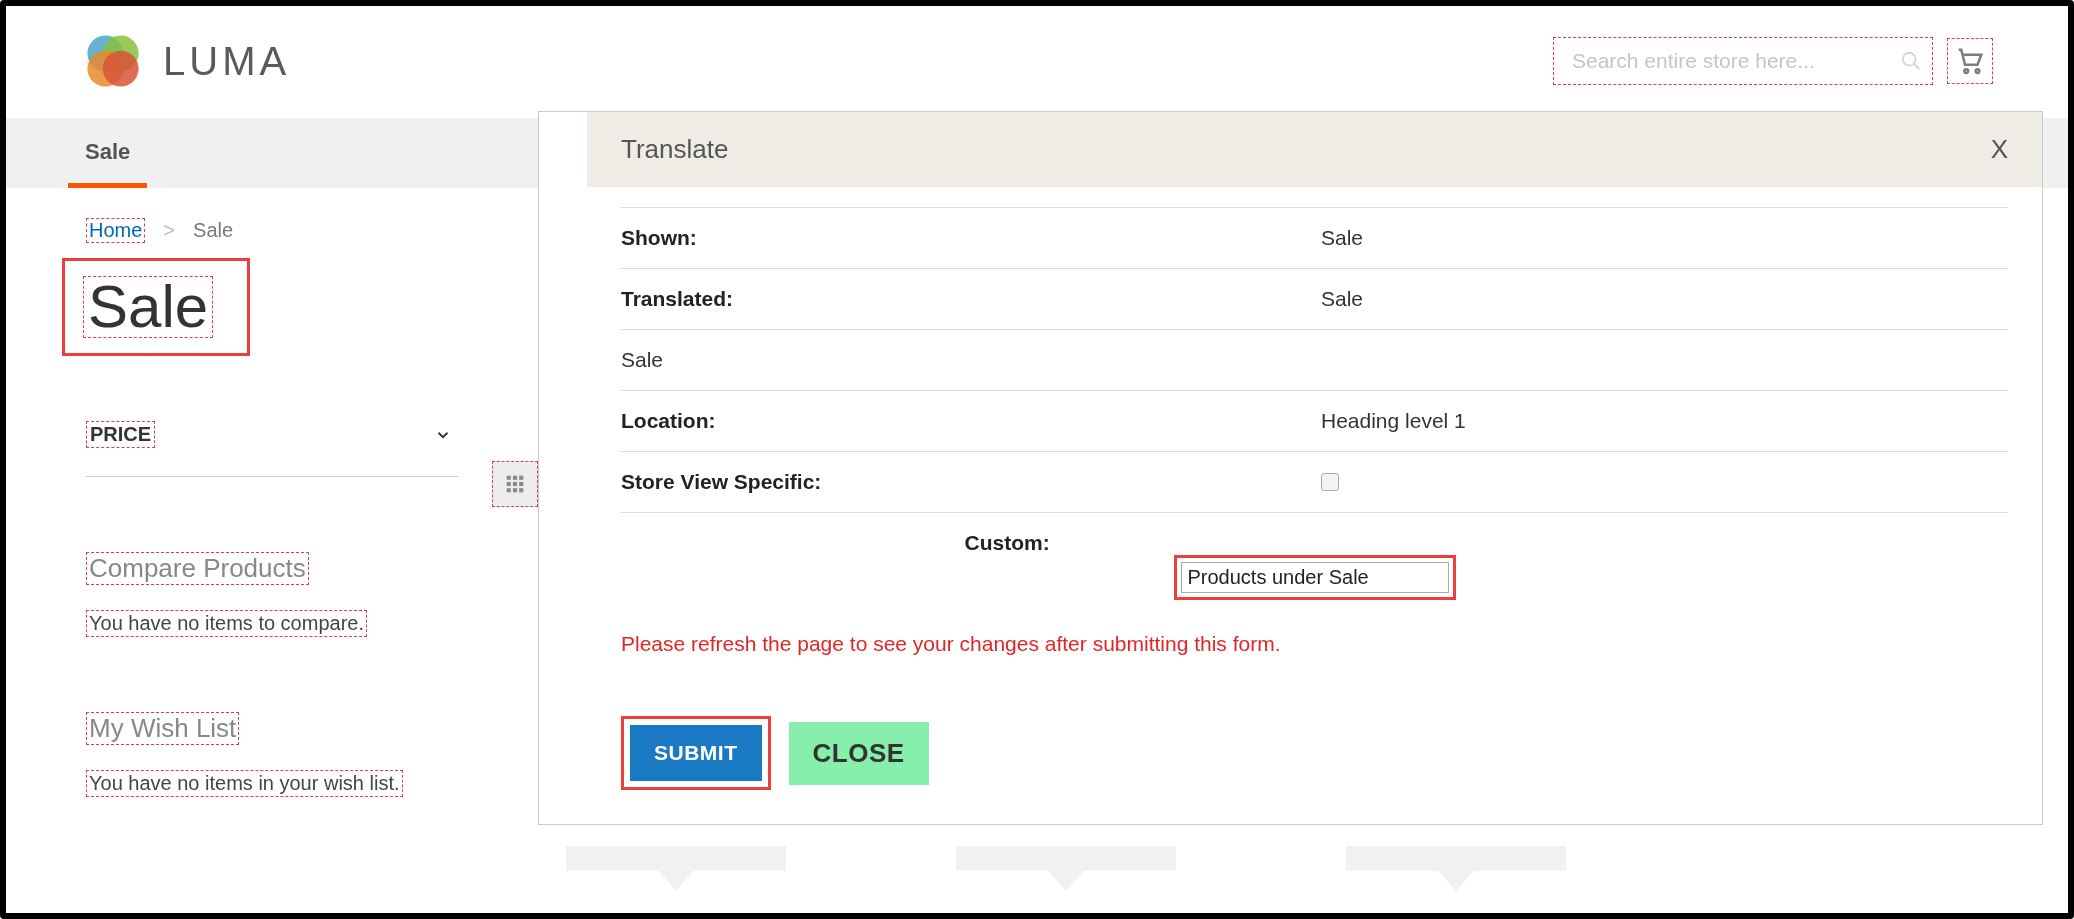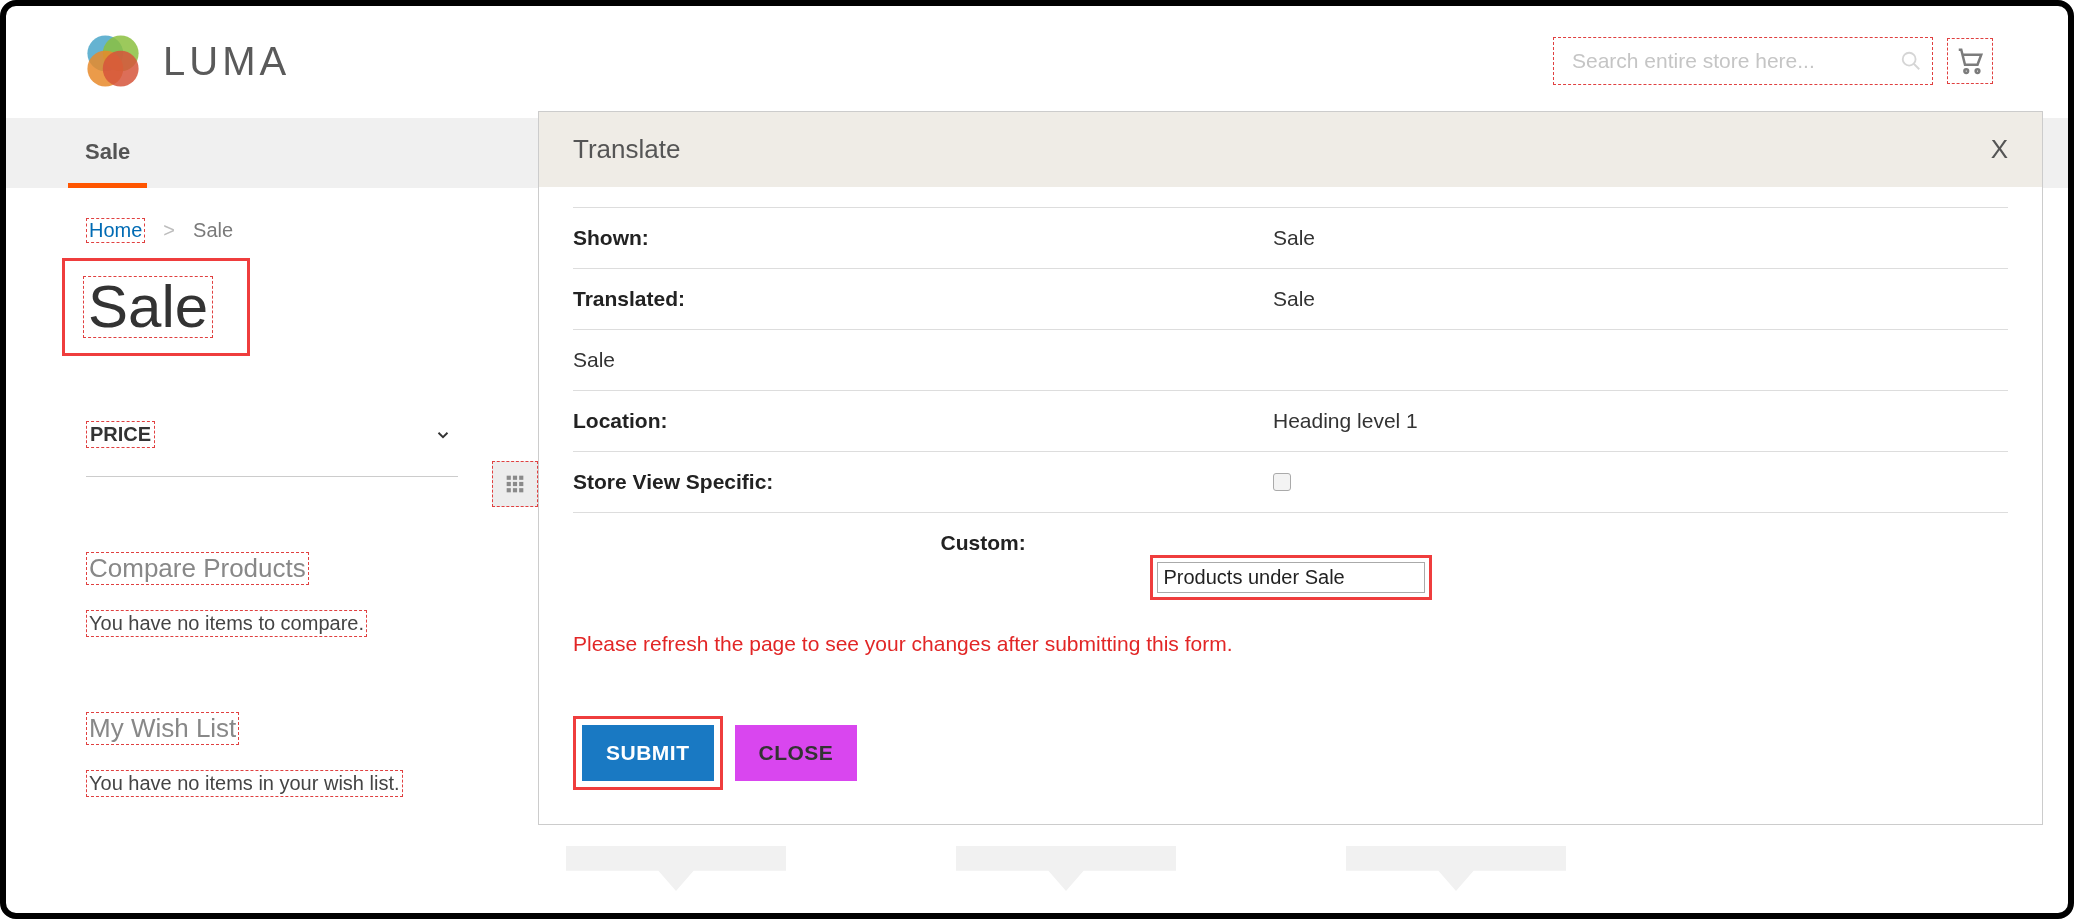--- a/index.html
+++ b/index.html
@@ -1,20 +1,20 @@
 <!DOCTYPE html>
 <html><head>
   <meta charset="utf-8">
   <style>
     * { margin:0; padding:0; box-sizing:border-box; }
     body { font-family:'Helvetica Neue', Arial, sans-serif; background:#fff; }
 
     .page-wrapper {
       width:2074px; height:919px;
-      border:6px solid #000; border-radius:16px;
+      border:6px solid #000; border-radius:4px;
       position:relative; overflow:hidden;
       padding-top:13px;
     }
 
     
     .header {
       display:flex; align-items:center; justify-content:space-between;
       padding:10px 75px 25px 75px;
     }
     .logo { display:flex; align-items:center; gap:18px; }
@@ -108,20 +108,21 @@
       display:flex; align-items:center; justify-content:center;
       background:#ededed;
     }
     .grid-icon { width:20px; height:20px; }
 
     
     .translate-panel {
       position:absolute; left:532px; top:105px; right:25px;
       background:#fff;
       border:1px solid #ccc;
+      padding-left:48px;
     }
     .panel-header {
       display:flex; align-items:center; justify-content:space-between;
       background:#efece6; padding:22px 34px;
     }
     .panel-title { font-size:26px; color:#555; font-weight:400; }
     .panel-close { font-size:26px; color:#555; cursor:pointer; }
     .panel-body { padding:20px 34px 34px 34px; }
     .row {
       display:flex; align-items:center;
@@ -136,30 +137,30 @@
       border:1px solid #aaa; border-radius:3px; background:#f3f3f3;
     }
     .custom-row { border-top:1px solid #ddd; display:flex; align-items:center; padding:18px 0;flex-direction:column; }
     .custom-input-wrap { border:3px solid #ef3d3d; padding:4px; }
     .custom-input {
       width:268px; font-size:20px; color:#222;
       border:1px solid #aaa; padding:3px 6px; outline:none;
     }
     .refresh-msg { color:#e22626; font-size:21px; margin-top:14px; }
 
-    .panel-actions { display:flex; gap:12px; margin-top:60px; align-items:center; }
+    .panel-actions { display:flex; gap:18px; margin-top:60px; align-items:center; }
     .submit-btn-wrap { border:3px solid #ef3d3d; padding:6px; display:inline-block; }
     .submit-btn {
       background:#1979c3; color:#fff; border:none;
       font-size:21px; font-weight:700; letter-spacing:.5px;
       padding:16px 24px; cursor:pointer;
     }
     .close-btn {
-      background:#d946ef; color:#333; border:none;
-      font-size:21px; font-weight:700; letter-spacing:.5px;
+      background:#86efac; color:#333; border:none;
+      font-size:26px; font-weight:700; letter-spacing:.5px;
       padding:16px 24px; cursor:pointer;
     }
 
     
     .prod-ghost {
       position:absolute; bottom:22px;
       width:220px; height:45px;
       background:#f1f1f1;
       clip-path:polygon(0 0,100% 0,100% 55%,58% 55%,50% 100%,42% 55%,0 55%);
     }

